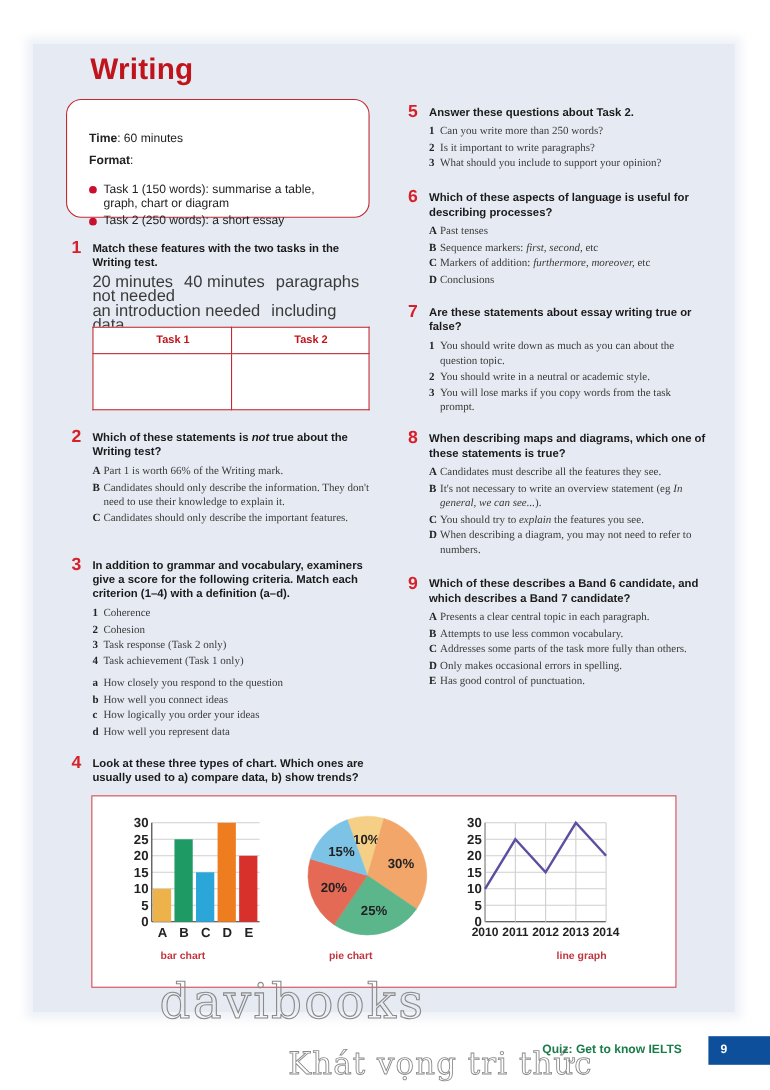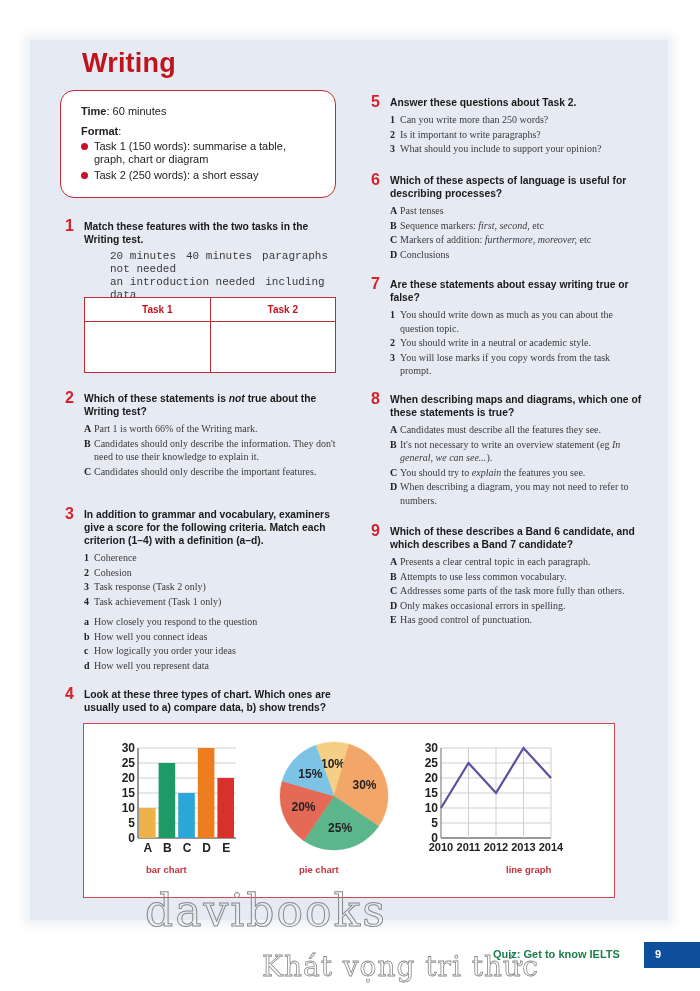--- a/index.html
+++ b/index.html
@@ -1,30 +1,30 @@
 <!DOCTYPE html>
 <html><head>
 <meta charset="utf-8">
 <style>
   html, body { margin:0; padding:0; }
   body { width:700px; height:991px; background:#ffffff; position:relative; overflow:hidden; font-family:"Liberation Sans", sans-serif; }
   .page { position:absolute; left:30px; top:40px; width:638px; height:880px; background:#e6ebf3; }
   .page-shadow { position:absolute; left:24px; top:34px; width:650px; height:892px; background:#eef1f6; filter:blur(4px); }
   .title { position:absolute; left:82px; top:48px; font-size:27px; font-weight:bold; color:#c0141c; letter-spacing:0.2px;text-align:right; }
-  .infobox { position:absolute; left:60px; top:90px; width:276px; height:108px; background:#fff; border:1.5px solid #c22a33; border-radius:14px; box-sizing:border-box; padding:14px 20px; font-size:11px; color:#222; }
+  .infobox { position:absolute; left:60px; top:90px; width:276px; height:108px; background:#fff; border:1.5px solid #c22a33; border-radius:14px; box-sizing:border-box; padding:29px 20px; font-size:11px; color:#222; }
   .infobox .row { margin-bottom:8px; }
   .infobox b { font-weight:bold; }
   .infobox .bullet { position:relative; padding-left:13px; line-height:13px; margin-bottom:3px; }
   .infobox .bullet .dot { position:absolute; left:0; top:3px; width:7px; height:7px; border-radius:50%; background:#c8102e; }
   .q { position:absolute; font-size:10px; color:#333; }
   .q .num { position:absolute; left:-19px; top:-3px; font-size:16px; font-weight:bold; color:#d6202a; }
   .q .head { font-weight:bold; color:#1a1a1a; font-size:10.3px; line-height:13px; margin-bottom:4px; }
   .q .item { font-family:"Liberation Serif", serif; font-size:10px; line-height:13.5px; color:#3a3a3a; padding-left:10px; text-indent:-10px; margin-bottom:1px; }
   .q .item .lbl { font-weight:bold; color:#222; display:inline-block; width:10px; text-indent:0; }
-  .q .words { font-family:Liberation Mono, monospace; font-size:11px; line-height:13px; color:#3a3a3a;margin-left:26px; }
+  .q .words { font-family:Liberation Sans, sans-serif; font-size:15px; line-height:13px; color:#3a3a3a; }
   .q .words span { margin-right:10px; }
   .q .gap { height:6px; }
   table.tasks { position:absolute; left:84px; top:297px; width:252px; border-collapse:collapse; background:#fff; }
   table.tasks td, table.tasks th { border:1.5px solid #c22a33; }
   table.tasks th { height:21px; font-size:10px; color:#c0141c; font-weight:bold;padding-left:21px; }
   table.tasks td { height:48px; }
   .chartbox { position:absolute; left:83px; top:723px; width:532px; height:175px; background:#fff; border:1.5px solid #d34650; box-sizing:border-box; }
   .chart-caption { position:absolute; font-size:9.5px; font-weight:bold; color:#c0343e; }
   .footer-text { position:absolute; left:493px; top:948px; font-size:11px; font-weight:bold; color:#1b7d4a; }
   .page-num { position:absolute; left:644px; top:942px; width:56px; height:26px; background:#0e4f9c; color:#fff; font-size:11px; font-weight:bold; box-sizing:border-box; padding:6px 0 0 11px; }
@@ -35,21 +35,21 @@
 </head>
 <body>
 
 <div class="page-shadow"></div>
 <div class="page"></div>
 
 <div class="title">Writing</div>
 
 <div class="infobox">
   <div class="row"><b>Time</b><span>: 60 minutes</span></div>
-  <div style="margin-bottom:3px"><b>Format</b><span>:</span></div>
+  <div style="margin-bottom:14px"><b>Format</b><span>:</span></div>
   <div class="bullet"><span class="dot"></span><span>Task 1 (150 words): summarise a table, graph, chart or diagram</span></div>
   <div class="bullet"><span class="dot"></span><span>Task 2 (250 words): a short essay</span></div>
 </div>
 
 <div class="q" style="left:84px; top:220px; width:250px;">
   <span class="num">1</span>
   <div class="head">Match these features with the two tasks in the Writing test.</div>
   <div class="words">
     <span>20 minutes</span><span>40 minutes</span><span>paragraphs not needed</span><br>
     <span>an introduction needed</span><span>including data</span><br>

